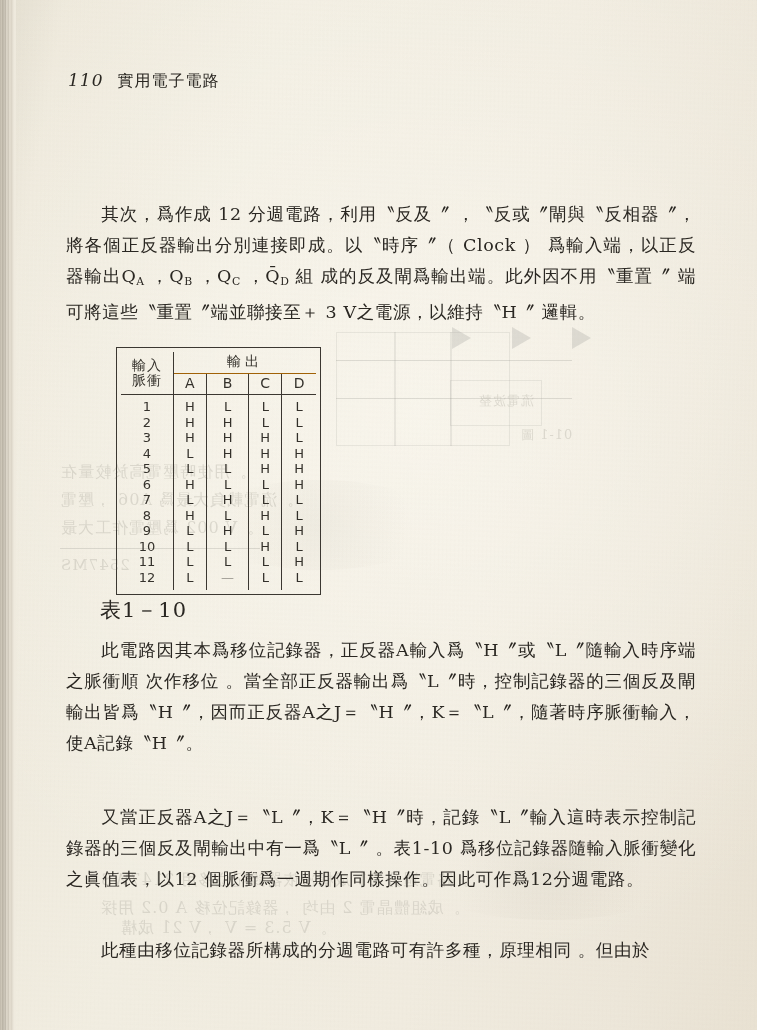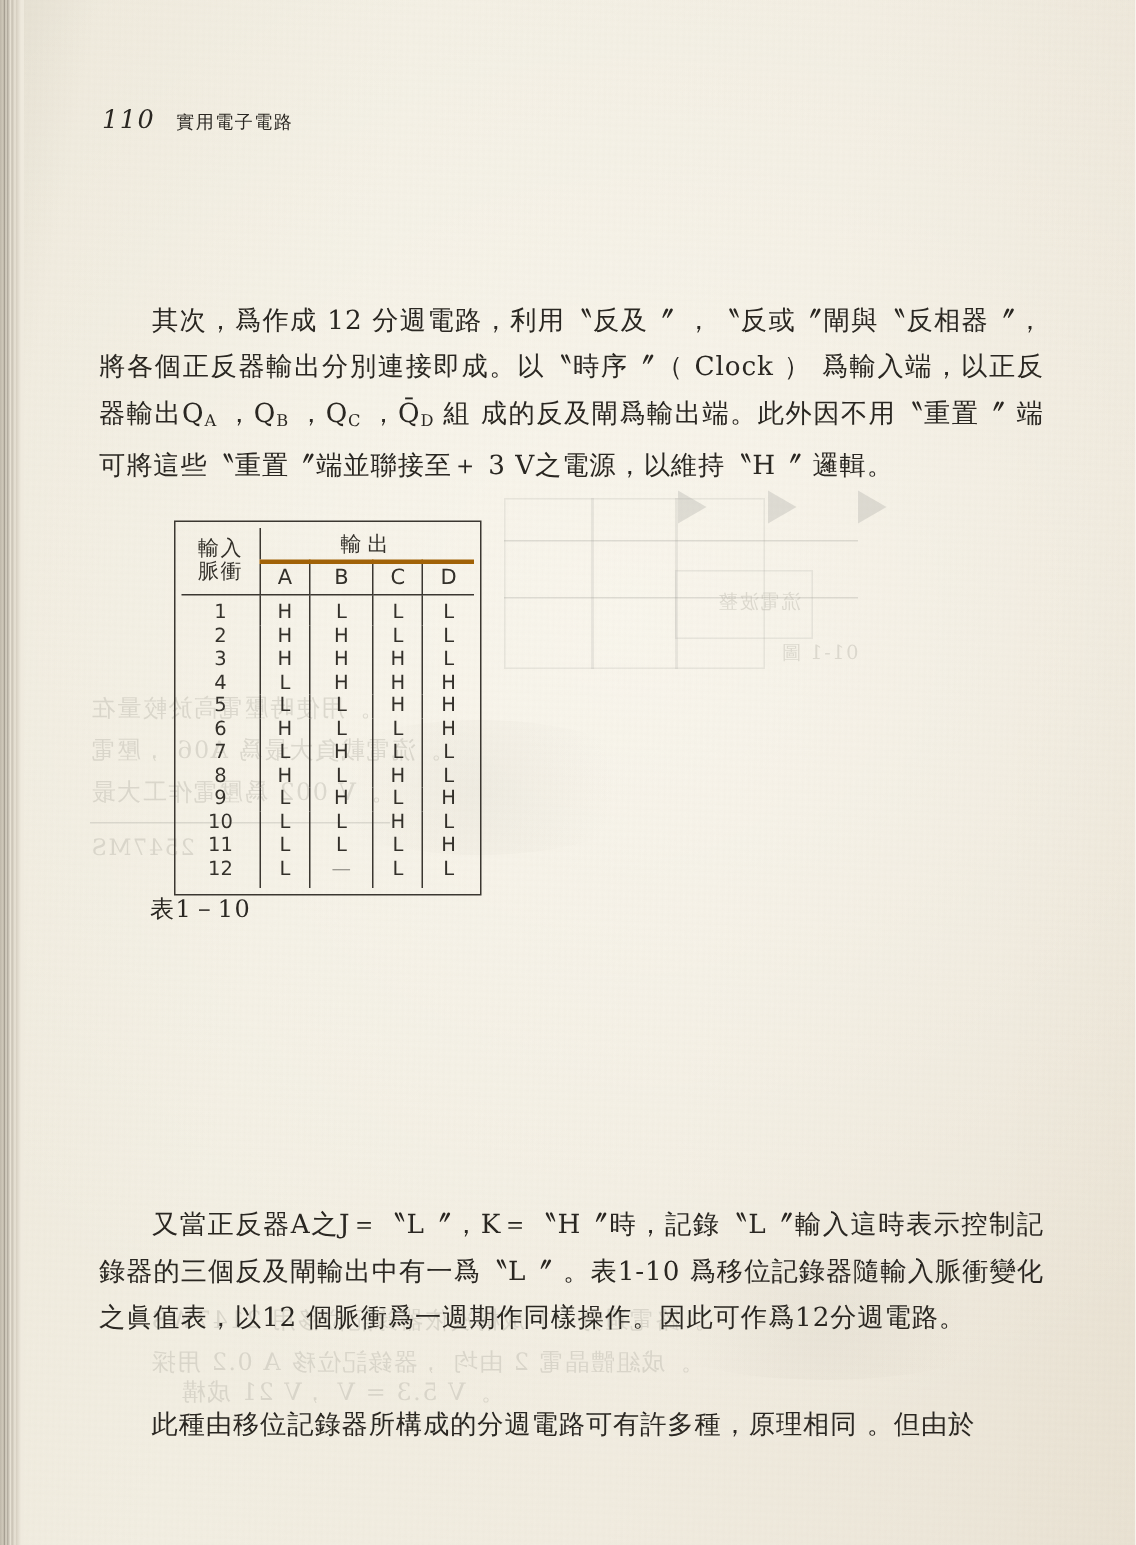--- a/index.html
+++ b/index.html
@@ -94,21 +94,21 @@
     white-space: nowrap;
   }
   #running-head .folio {
     font-style: italic;
     font-weight: normal;
     font-size: 17px;
     letter-spacing: 1px;
     margin-right: 14px;
   }
   #running-head .book-title {
-    font-size: 12px;
+    font-size: 16px;
     letter-spacing: 1px;
     font-family: Liberation Mono, monospace;
     text-align: right;
   }
 
   
   .para {
     position: absolute;
     left: 66px;
     width: 630px;
@@ -151,22 +151,22 @@
     border-right: 1px solid #3b3731;
     border-bottom: 1px solid #3b3731;
     font-family: "DejaVu Serif", "Liberation Serif", serif;
     font-size: 14px;
     line-height: 15px;
     padding: 2px 0 3px 0;
     width: 52px;
     letter-spacing: 1px;
   }
   table.tt .hdr-out {
-    border-bottom: 3px solid #a16207;
-    font-family: Liberation Sans, sans-serif;
+    border-bottom: 1px solid #a16207;
+    font-family: Liberation Mono, monospace;
     font-size: 14px;
     line-height: 16px;
     padding: 2px 0 3px 0;
     letter-spacing: 4px;
   }
   table.tt .sub-col {
     border-bottom: 1px solid #3b3731;
     border-right: 1px solid #3b3731;
     font-size: 14px;
     line-height: 17px;
@@ -188,21 +188,21 @@
   }
   table.tt td.val.last { border-right: none; }
   table.tt tr.first-data td { padding-top: 4px; }
   table.tt tr.last-data td { padding-bottom: 5px; }
   .faint { color: #9d9a92; }
 
   #table-caption {
     position: absolute;
     left: 100px;
     top: 596px;
-    font-size: 16px;
+    font-size: 21px;
     letter-spacing: 1px;
     font-family: "DejaVu Serif", "Liberation Serif", serif;
   }
 
   .smudge {
     position: absolute;
     pointer-events: none;
     border-radius: 50%;
     background: radial-gradient(circle, rgba(120,112,95,0.06) 0%, rgba(120,112,95,0) 70%);
   }
@@ -353,20 +353,23 @@
               <td class="val"><span class="faint">—</span></td>
               <td class="val">L</td>
               <td class="val last">L</td>
             </tr>
           </tbody>
       </table>
     </div>
 
     <div id="table-caption">表1－10</div>
 
+    <div class="para" id="para-3" style="top:635px;">
+      <span class="ind"></span><span>此電路因其本爲移位記錄器，正反器A輸入爲〝H〞或〝L〞隨輸入時序端之脈衝順 次作移位 。當全部正反器輸出爲〝L〞時，控制記錄器的三個反及閘輸出皆爲〝H〞，因而正反器A之J＝〝H〞，K＝〝L〞，隨著時序脈衝輸入，使A記錄〝H〞。</span>
+    </div>
 
     <div class="para" id="para-4" style="top:785px;margin-top:17px;">
       <span class="ind"></span><span>又當正反器A之J＝〝L〞，K＝〝H〞時，記錄〝L〞輸入這時表示控制記錄器的三個反及閘輸出中有一爲〝L〞 。表1-10 爲移位記錄器隨輸入脈衝變化之眞值表，以12 個脈衝爲一週期作同樣操作。因此可作爲12分週電路。</span>
     </div>
 
     <div class="para" id="para-5" style="top:935px;">
       <span class="ind"></span><span>此種由移位記錄器所構成的分週電路可有許多種，原理相同 。但由於</span>
     </div>
 
   </div>

